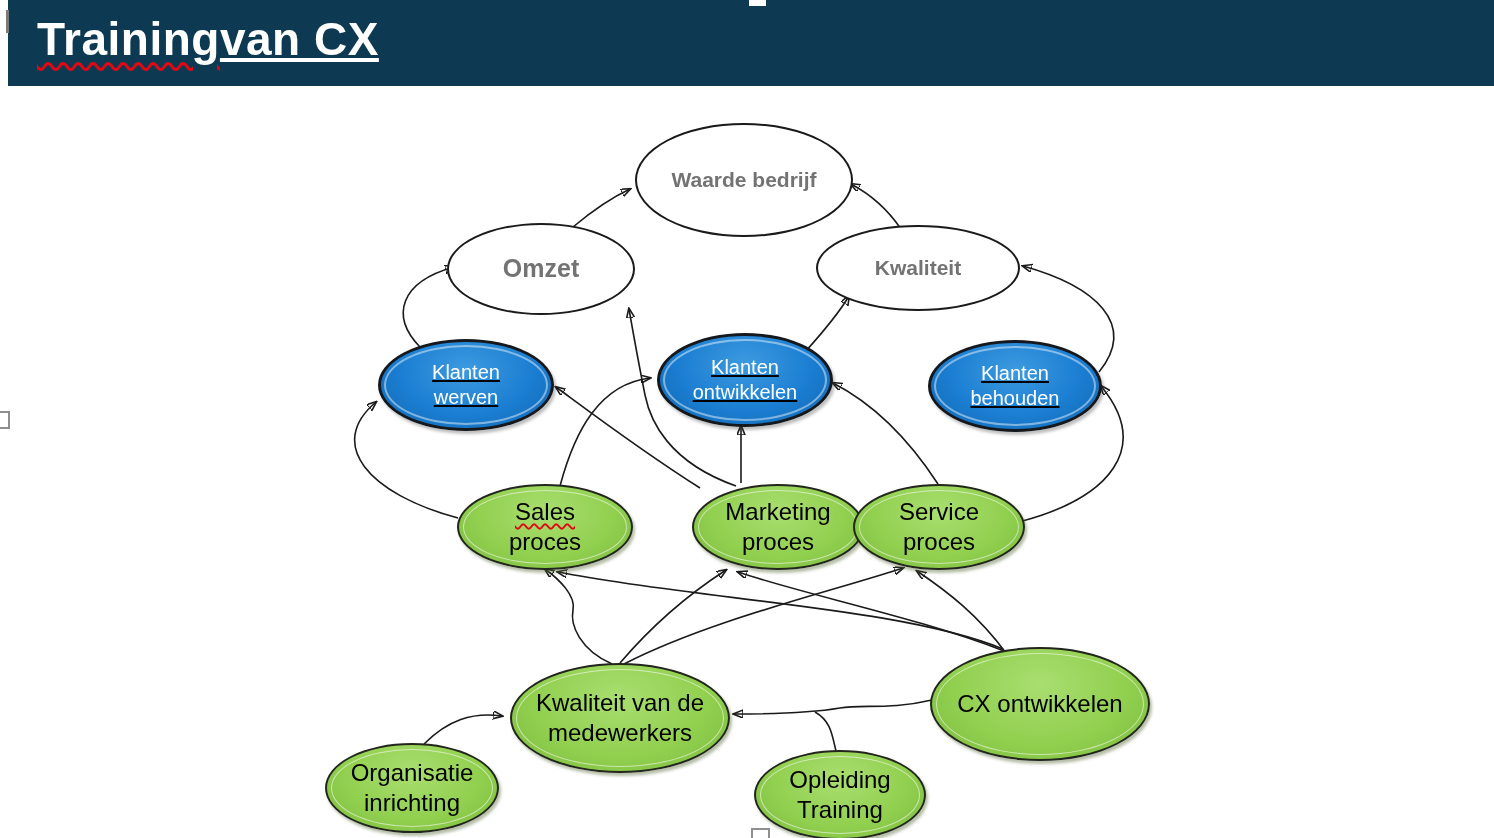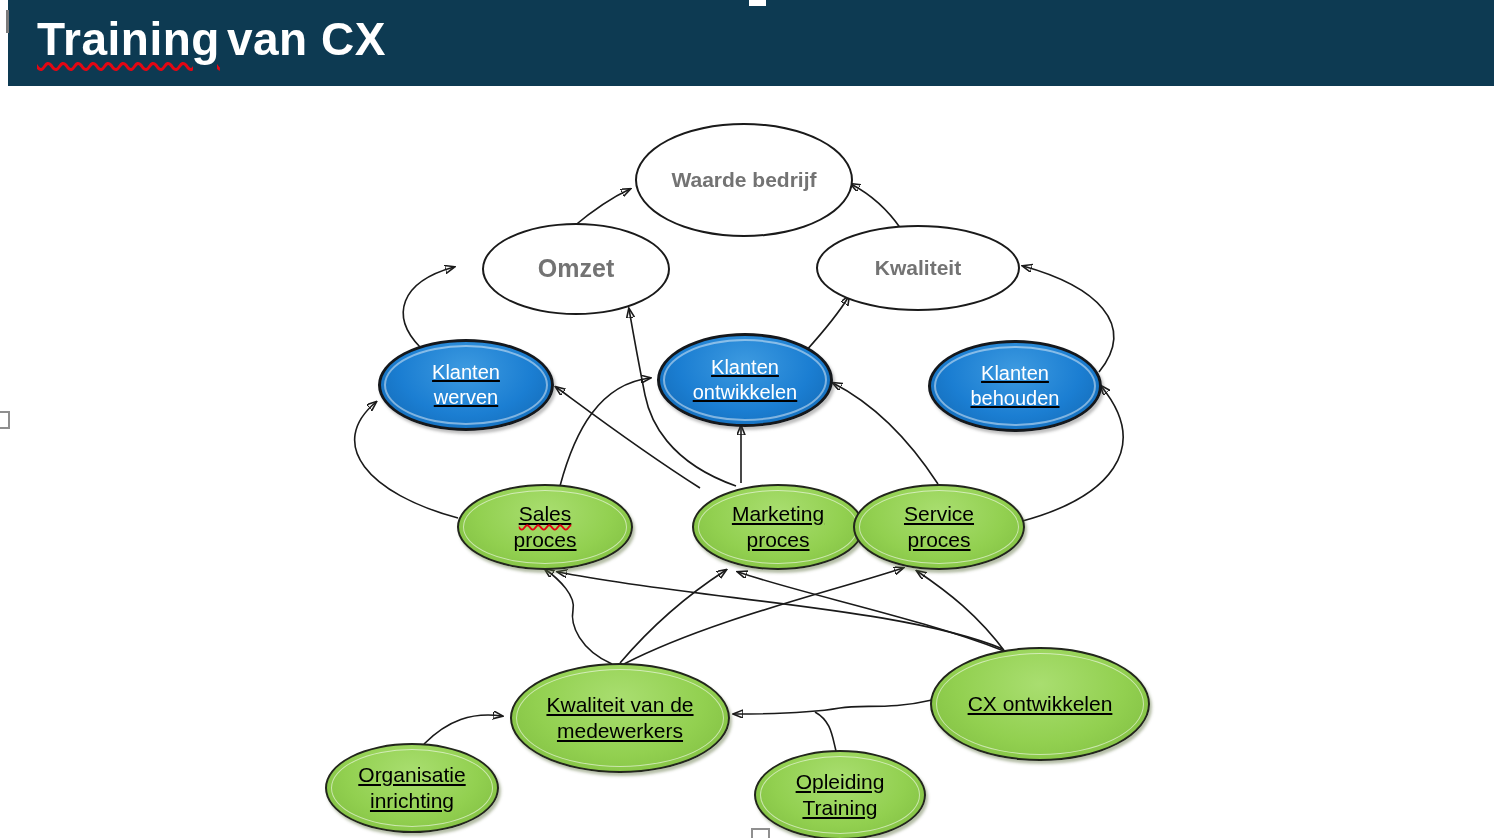--- a/index.html
+++ b/index.html
@@ -14,21 +14,21 @@
   }
   .title{
     position:absolute;left:29px;top:12px;
     font-size:46px;font-weight:bold;color:#ffffff;letter-spacing:.5px;
     white-space:nowrap;
   }
   .title .wavy-title{
     text-decoration:underline wavy #e30613;
     text-decoration-thickness:3px;text-underline-offset:7px;
   }
-  .title .title-rest{margin-left:7px;}
+  .title .title-rest{margin-left:0;text-decoration:underline;}
   .top-notch{position:absolute;left:749px;top:0;width:17px;height:6px;background:#ffffff;}
   .cursor-bar{position:absolute;left:6px;top:10px;width:3px;height:23px;background:#7a7a7a;}
   
   .handle{position:absolute;background:#ffffff;border:2px solid #8f8f8f;}
   .handle-left{left:-8px;top:411px;width:14px;height:14px;}
   .handle-bottom{left:751px;top:828px;width:15px;height:14px;}
   
   .edges{position:absolute;left:0;top:0;width:1494px;height:838px;z-index:1;}
   .edges path{stroke:#1a1a1a;stroke-width:1.6;fill:none;}
   .node{
@@ -49,21 +49,21 @@
   .node.blue .node-label{color:#ffffff;font-size:20px;}
   .node.blue::before{
     content:'';position:absolute;inset:3px;border-radius:50%;
     border:2px solid rgba(255,255,255,.45);pointer-events:none;
   }
   .node.green{
     background:radial-gradient(ellipse at 50% 32%, #a9de70 0%, #92d050 55%, #7cba3e 100%);
     border:2.5px solid #22261c;
     box-shadow:2px 3px 3px rgba(90,110,60,.45);
   }
-  .node.green .node-label{color:#000000;font-size:21px;text-decoration:underline;}
+  .node.green .node-label{color:#000000;font-size:24px;}
   .node.green::before{
     content:'';position:absolute;inset:4px;border-radius:50%;
     border:1.8px solid rgba(255,255,255,.55);pointer-events:none;
   }
   .wavy{
     text-decoration:underline wavy #e30613;
     text-decoration-thickness:2px;text-underline-offset:3px;
   }
   .fs24 .node-label{font-size:25px;}
   .fs21 .node-label{font-size:21px;}
@@ -106,21 +106,21 @@
   <path d="M 1004,651 C 920,618 810,596 738,572" marker-end="url(#arw)"></path>
   <path d="M 1006,653 C 978,615 948,592 917,571" marker-end="url(#arw)"></path>
   <path d="M 424,744 C 448,720 472,712 502,716" marker-end="url(#arw)"></path>
   <path d="M 932,700 C 890,710 862,704 840,708 C 810,713 770,714 734,714" marker-end="url(#arw)"></path>
   <path d="M 836,751 C 832,735 831,721 815,712"></path>
 </svg>
 
 <div class="node white fs21" style="left:635px;top:123px;width:214px;height:110px;">
   <span class="node-label">Waarde bedrijf</span>
 </div>
-<div class="node white fs24" style="left:482px;top:223px;width:184px;height:88px;">
+<div class="node white fs24" style="left:447px;top:223px;width:184px;height:88px;">
   <span class="node-label">Omzet</span>
 </div>
 <div class="node white fs21" style="left:816px;top:225px;width:200px;height:82px;">
   <span class="node-label">Kwaliteit</span>
 </div>
 
 <div class="node blue" style="left:378px;top:339px;width:170px;height:86px;">
   <span class="node-label">Klanten
 werven</span>
 </div>

